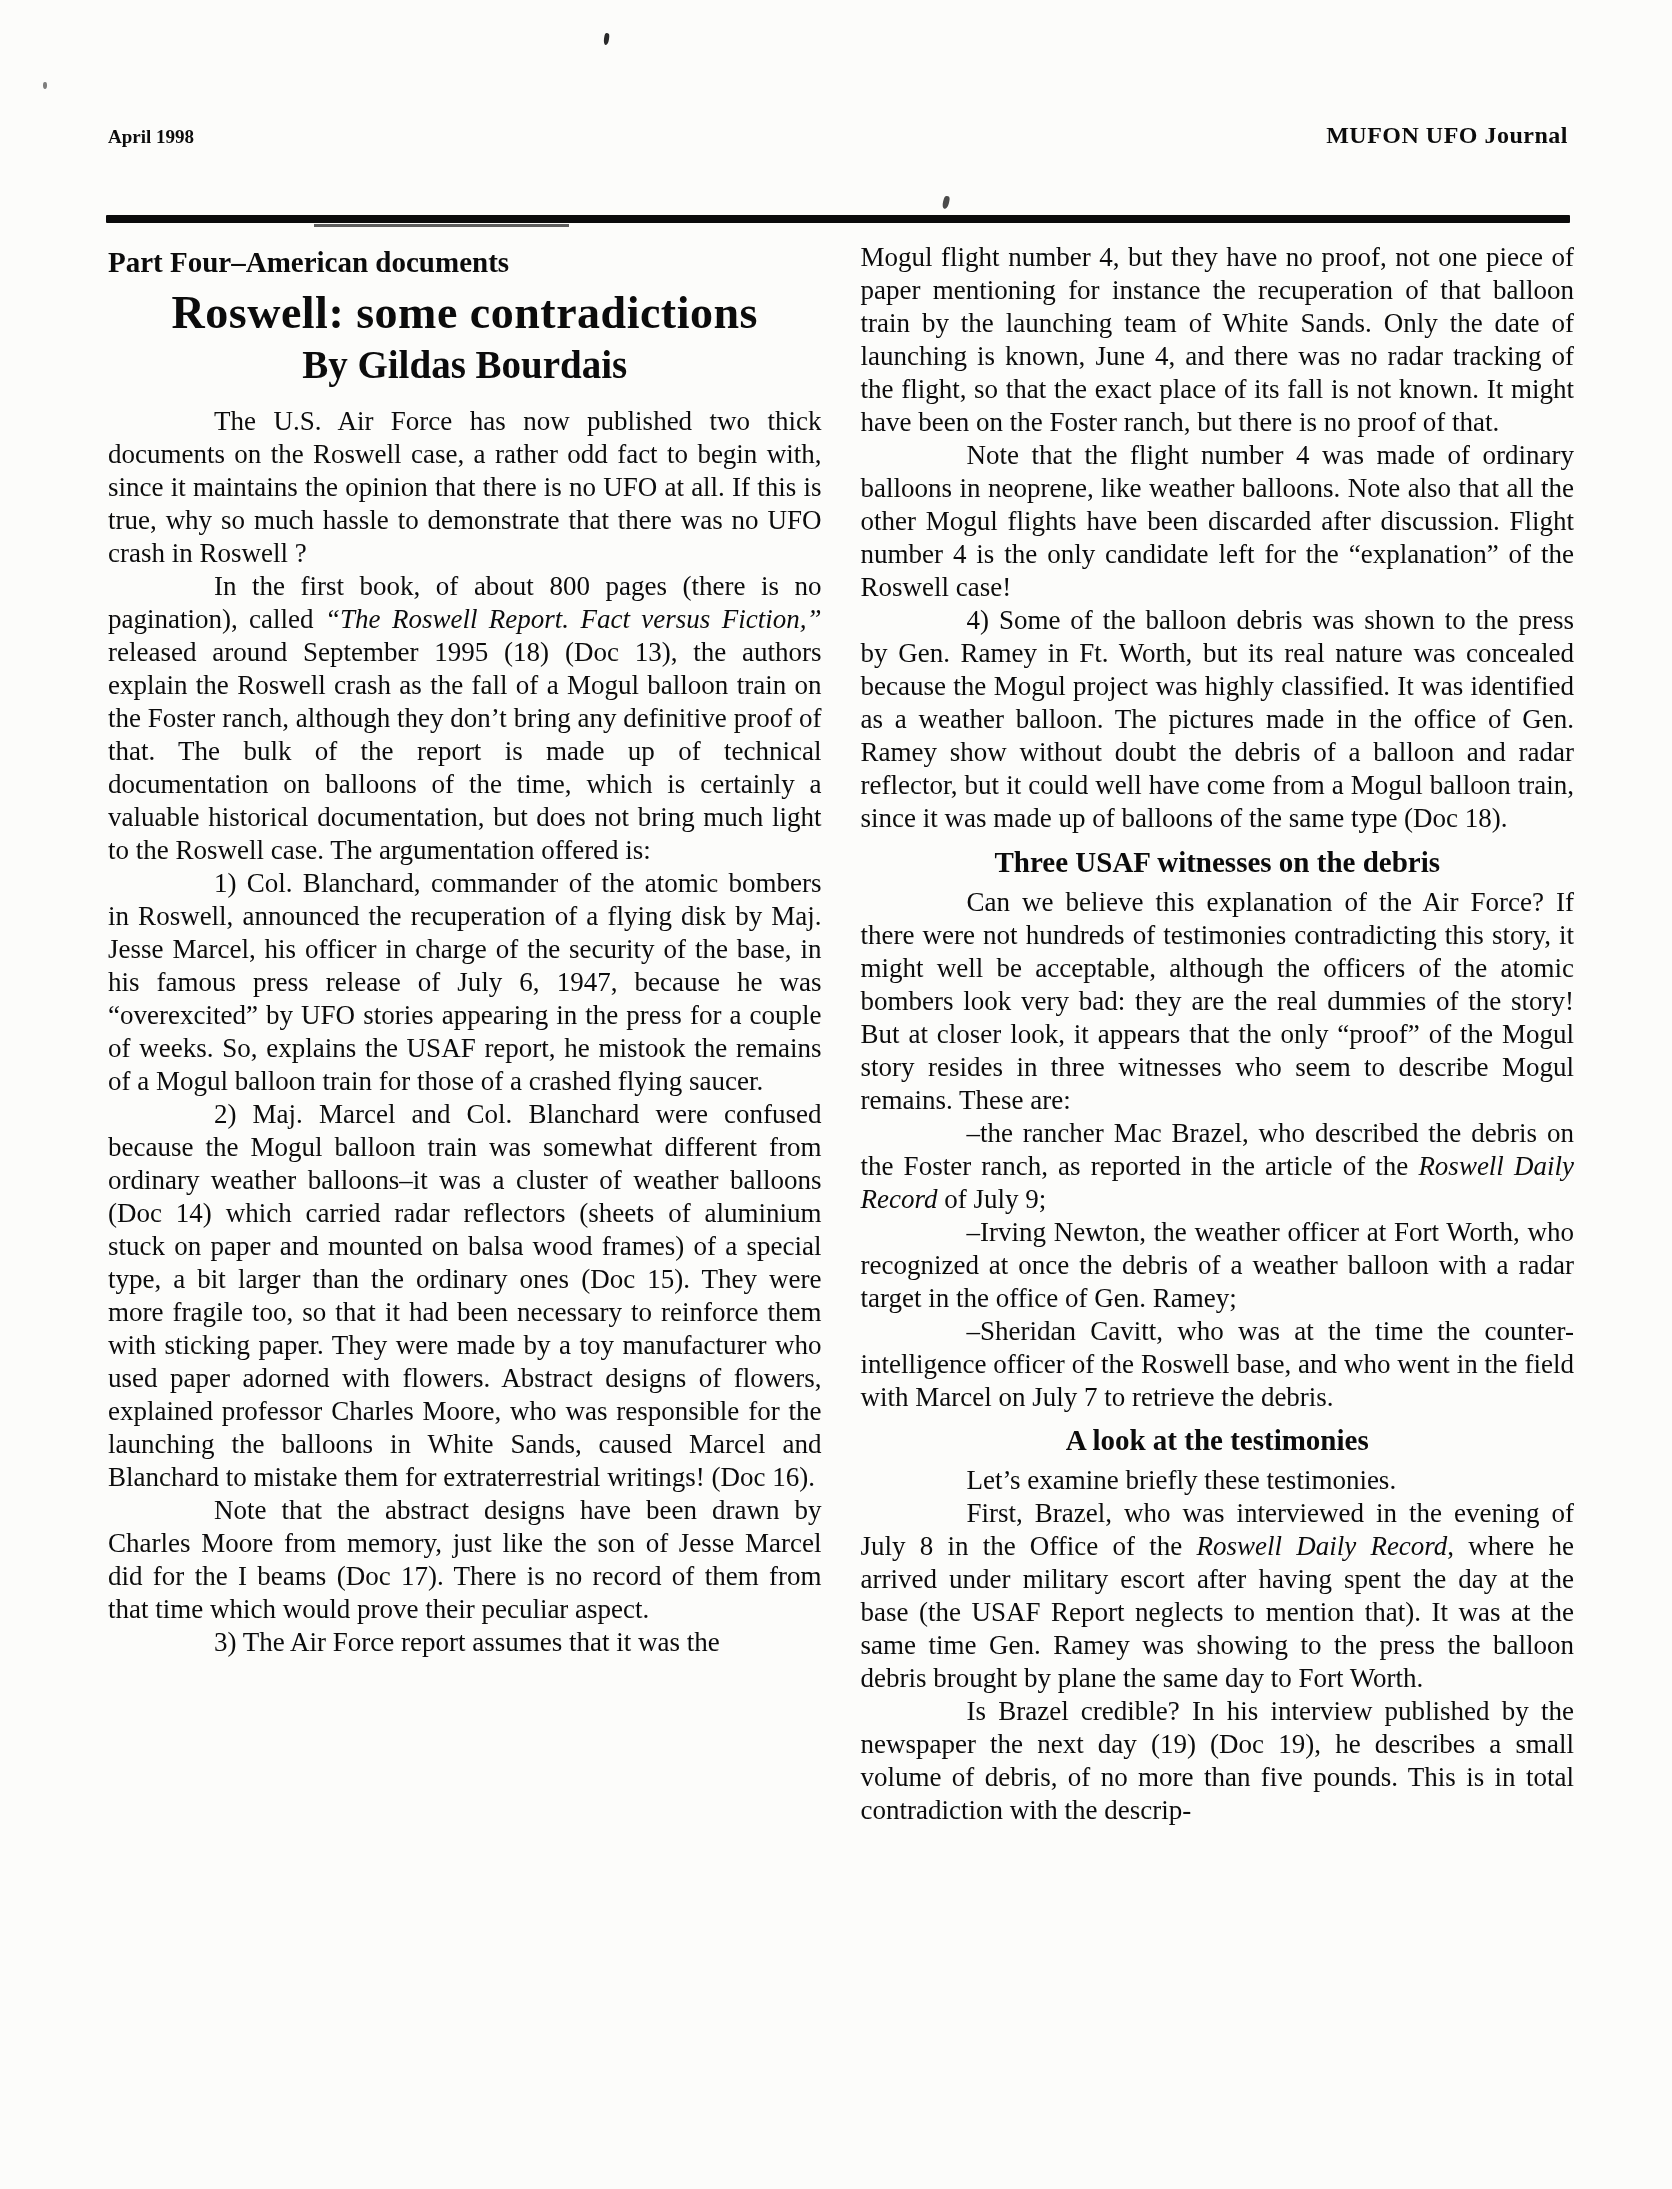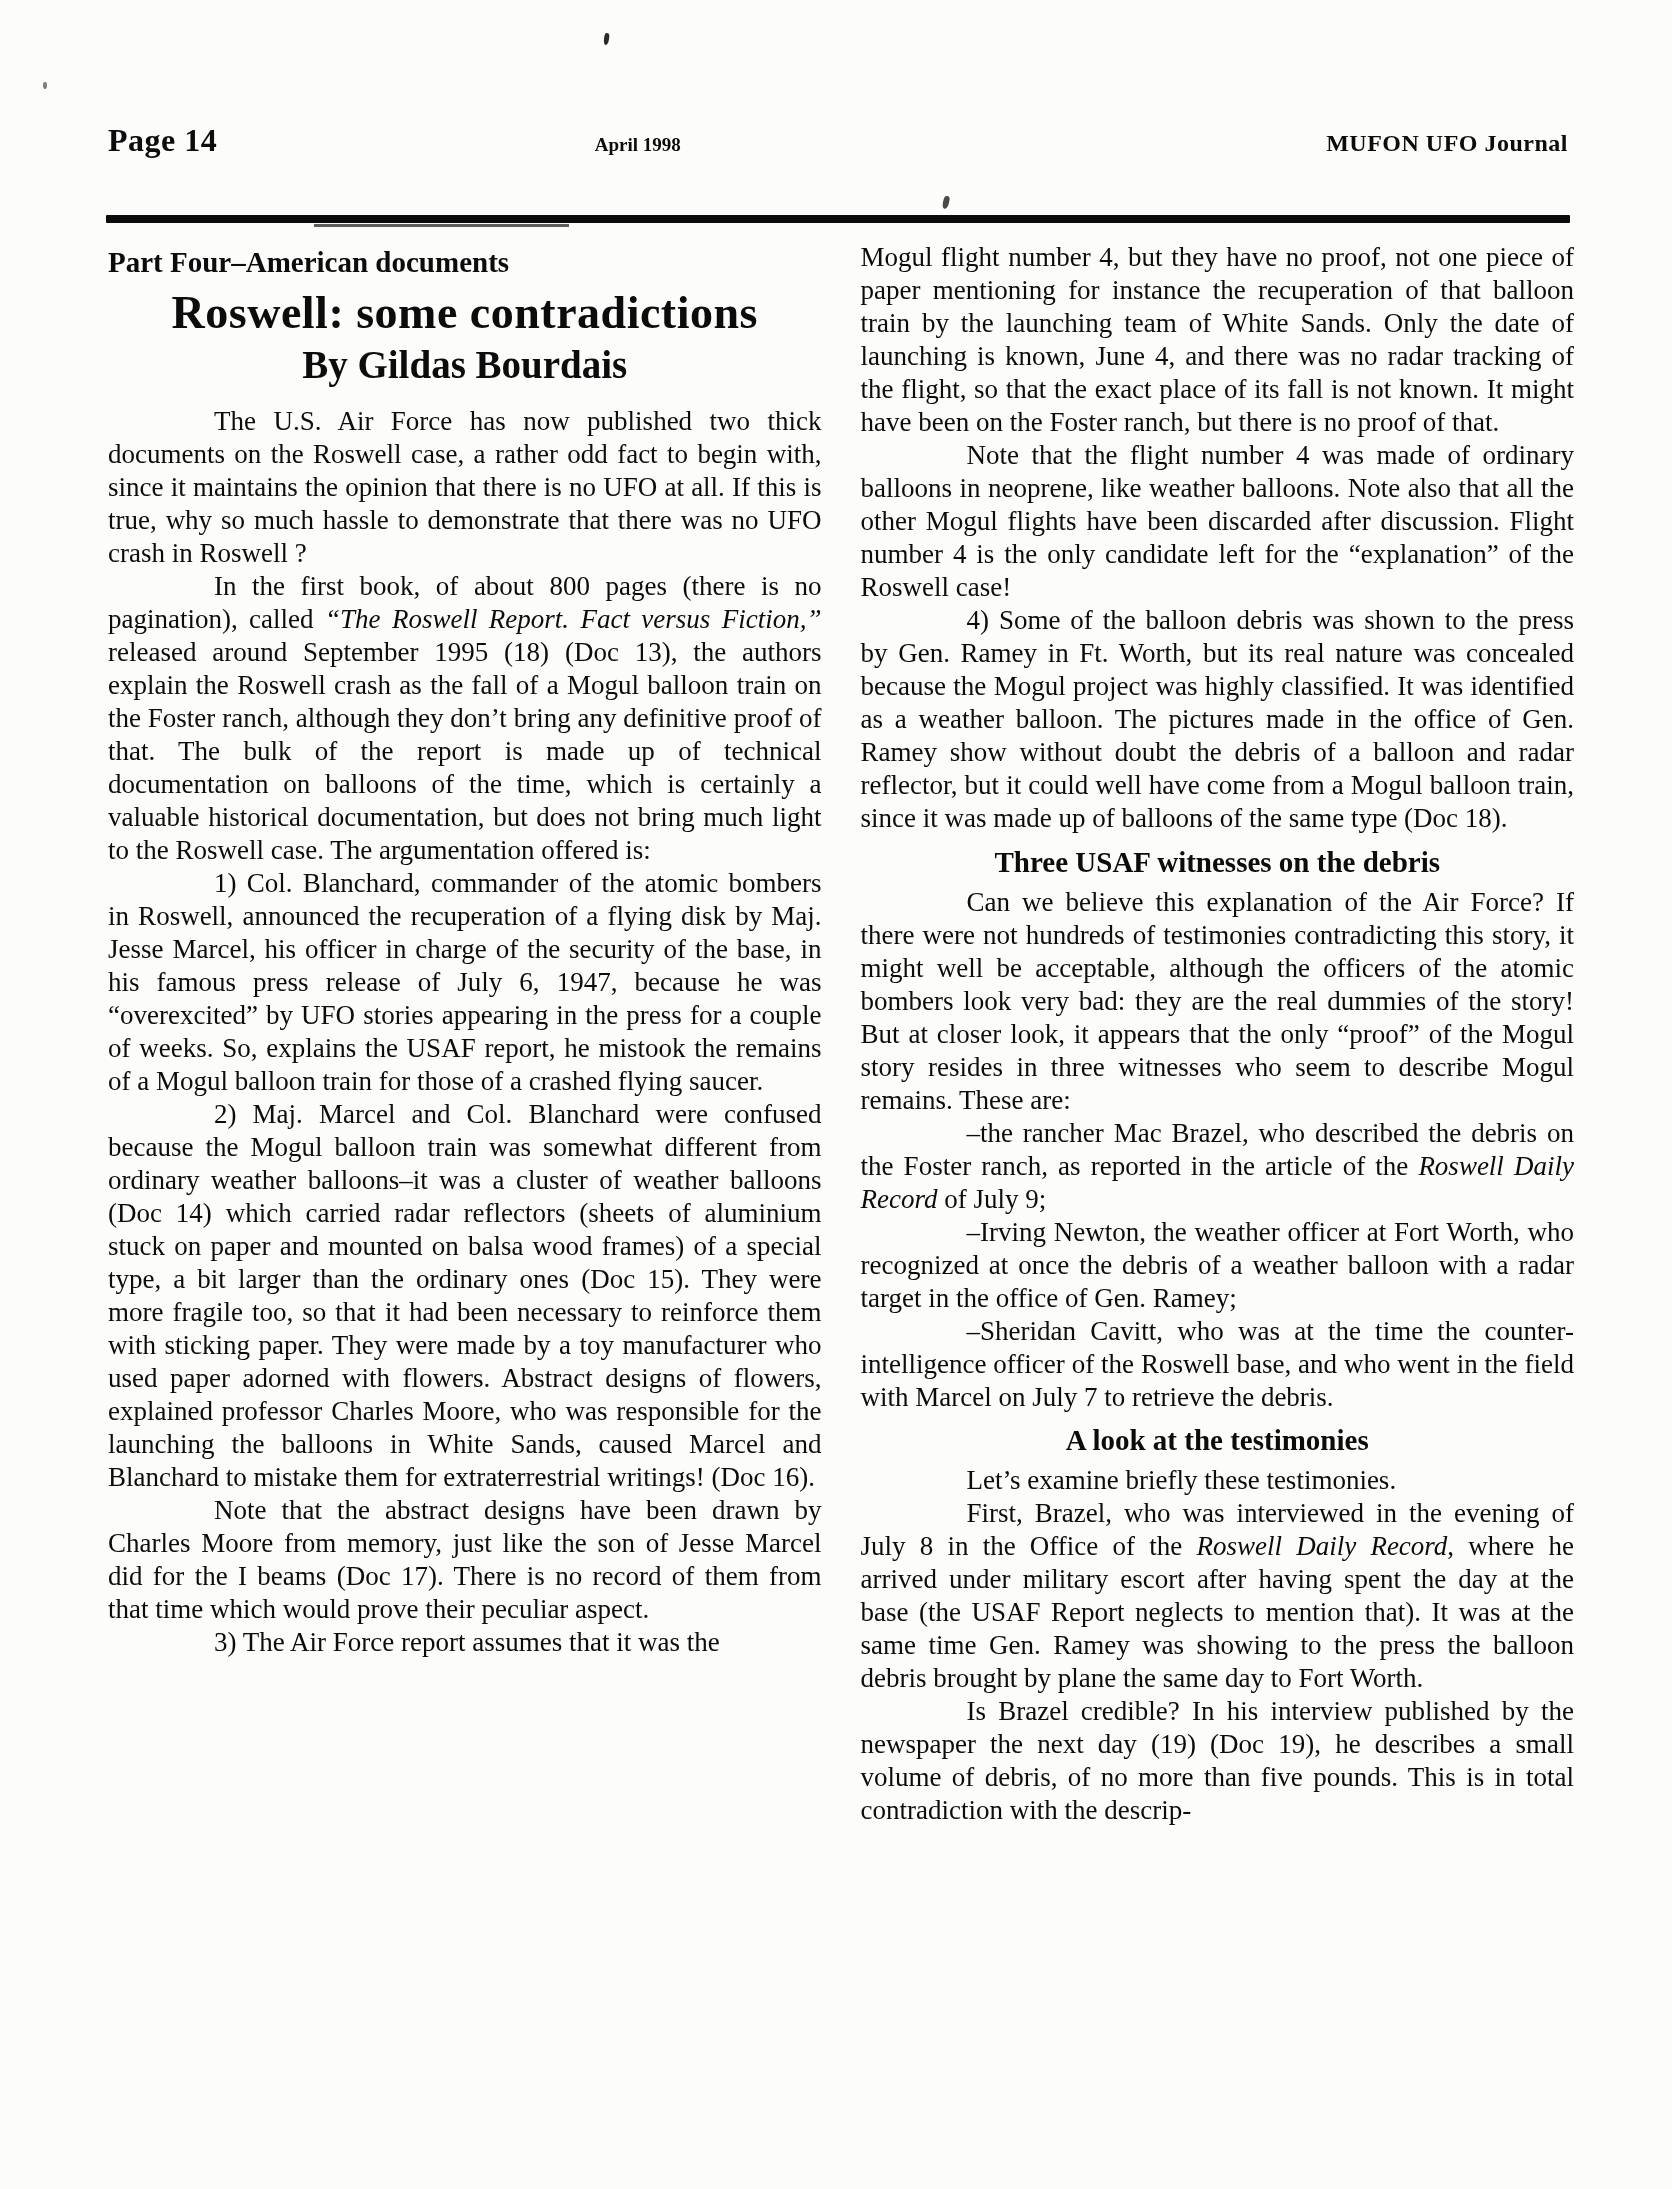--- a/index.html
+++ b/index.html
@@ -78,21 +78,20 @@
 </head>
 <body>
 
 <div class="sheet">
 
   <div class="speck s1"></div>
   <div class="speck s2"></div>
   <div class="speck s3"></div>
 
   <header class="masthead">
-    <span class="mast-cell mast-left">Page 14</span>
     <span class="mast-cell mast-center">April 1998</span>
     <span class="mast-cell mast-right">MUFON UFO Journal</span>
   </header>
 
   <div class="rule"></div>
   <div class="rule-echo"></div>
 
   <main class="columns">
 
     <section class="col">

